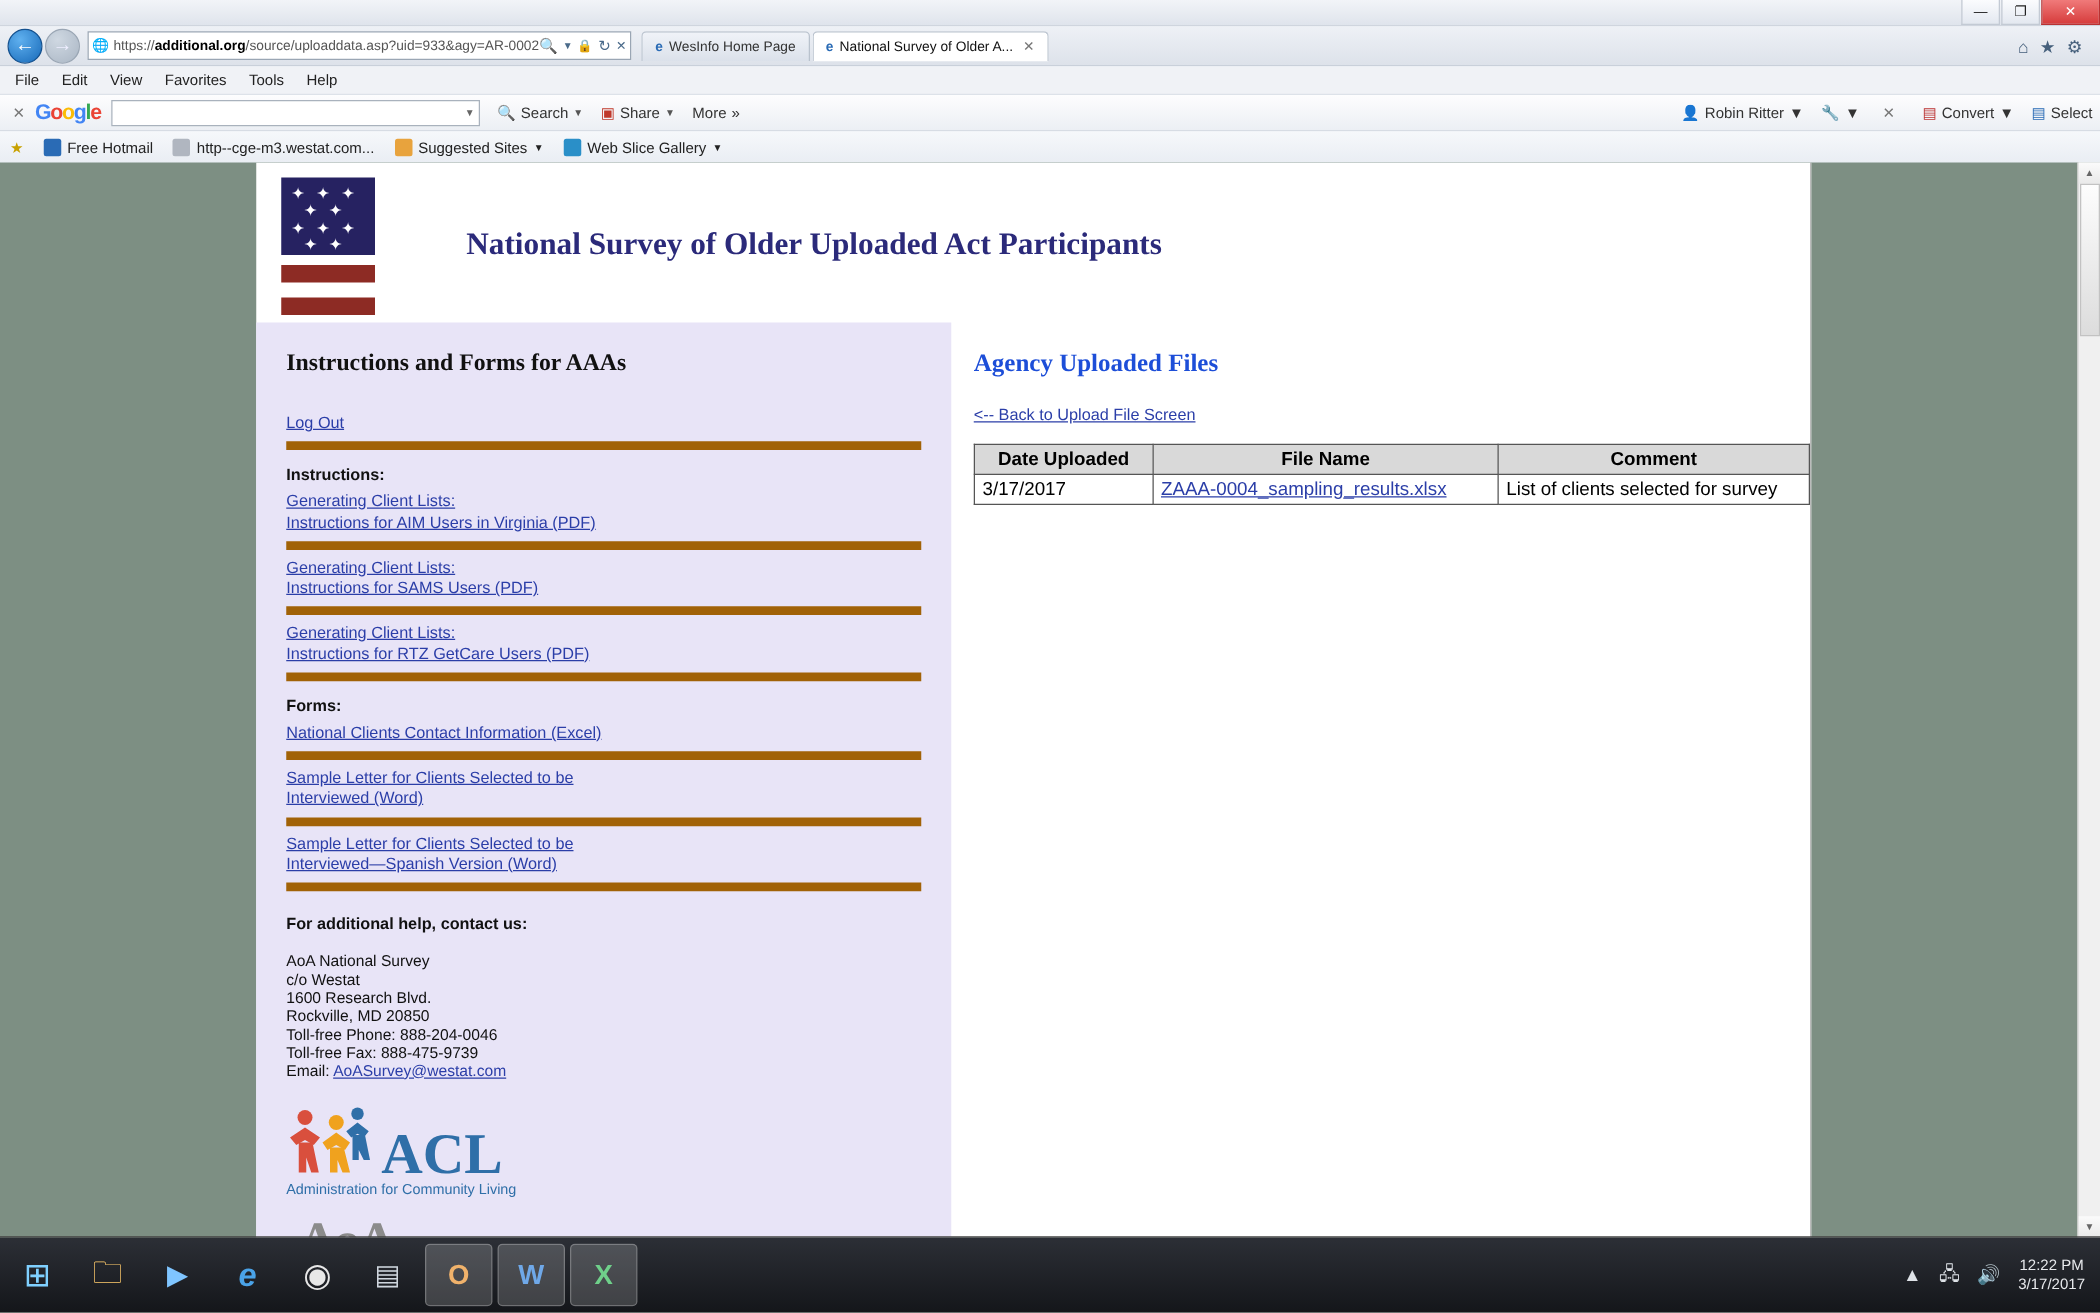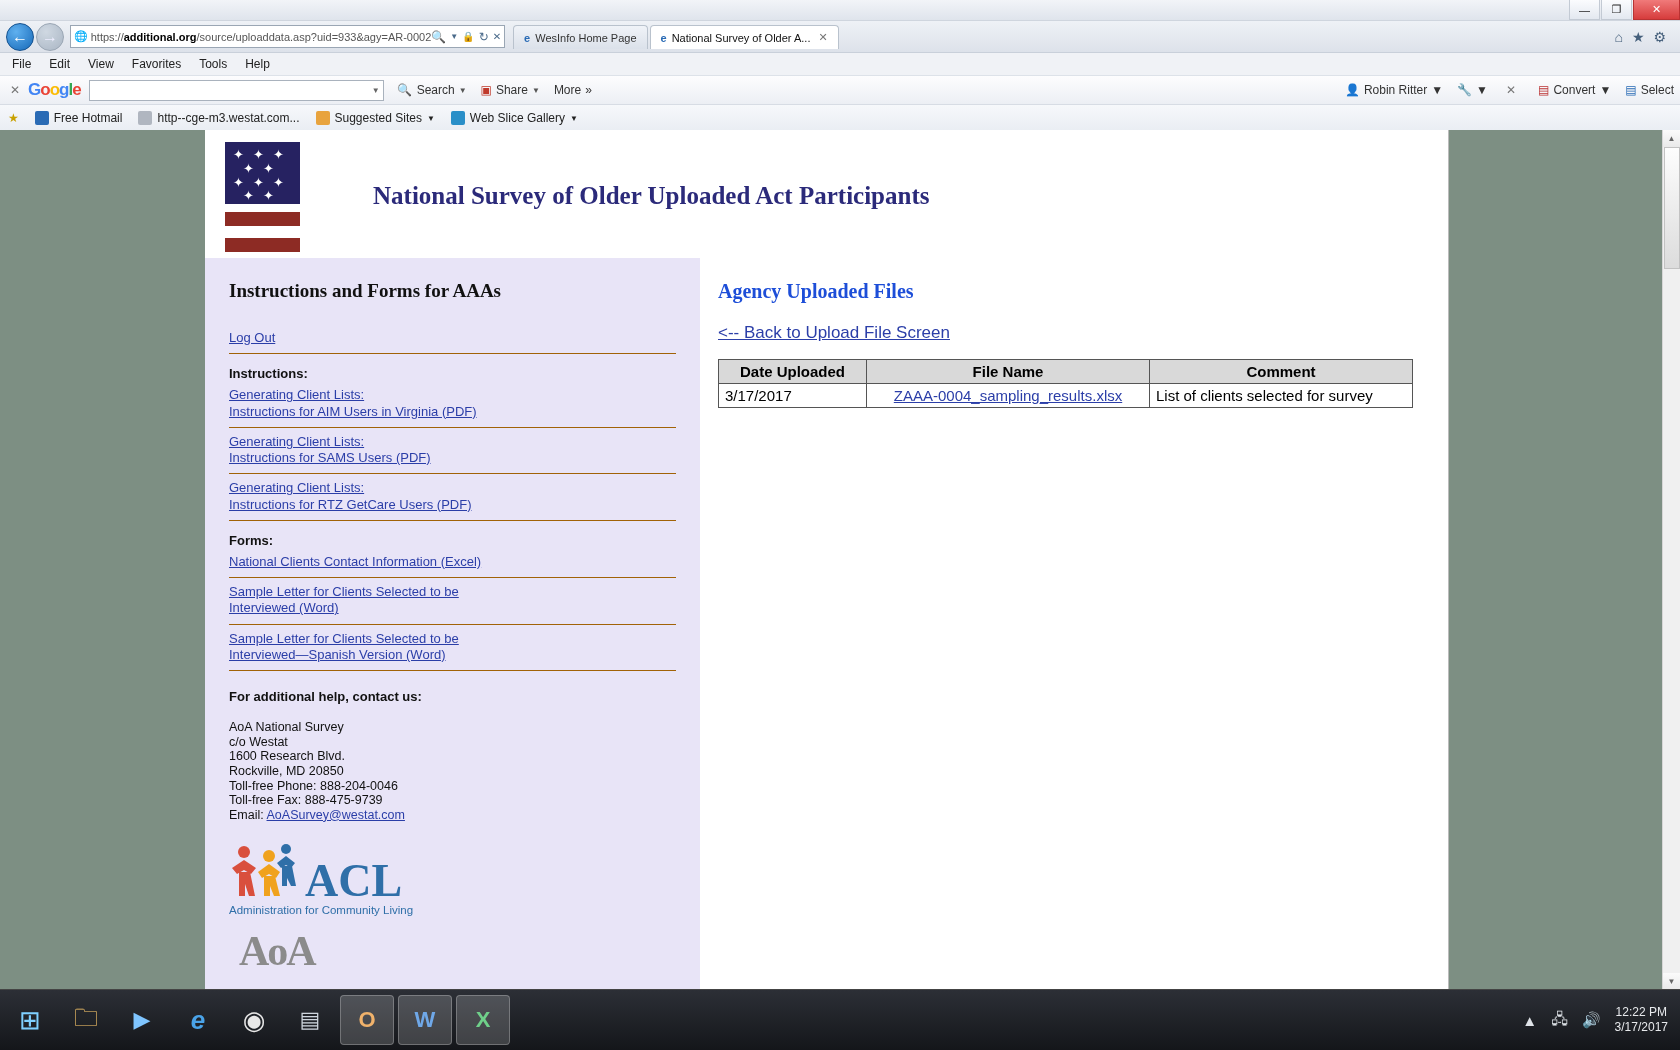--- a/index.html
+++ b/index.html
@@ -115,42 +115,42 @@
   .flag .blue { position:absolute; left:0; top:0; width:75px; height:62px; background:#262261; }
   .flag .star { position:absolute; color:#fff; font-size:13px; line-height:13px;}
   .flag .stripe { position:absolute; left:0; width:75px; height:14px; background:#8d2b24;}
   .banner h1 {
     position: absolute; left: 168px; top: 52px; margin: 0;
     font-size: 25px; color: #2b2a7a; font-weight: bold;
     font-family: "Liberation Serif", serif;
   }
   .content { display: flex; height: 732px; }
   .sidebar {
-    width: 495px; background: #e8e4f7; padding: 22px 24px 0 24px; box-sizing: border-box;
+    width: 556px; background: #e8e4f7; padding: 22px 24px 0 24px; box-sizing: border-box;
     font-size: 13px; color: #111;
   }
   .sidebar h2 {
     margin: 0 0 22px 0; font-size: 19px; color: #111;
     font-family: "Liberation Serif", serif;
   }
   .sidebar a { color: #2b3ea8; text-decoration: underline; }
   .side-link-row {
-    border-bottom: 1px solid #a16207; padding: 6px 0 7px 0; line-height: 1.25;
+    border-bottom: 7px solid #a16207; padding: 6px 0 7px 0; line-height: 1.25;
   }
   .side-head { font-weight: bold; margin: 12px 0 0 0; }
   .contact { margin-top: 16px; line-height: 1.17; font-size: 12.5px; }
   .acl-logo { margin-top: 18px; }
   .main {
     flex: 1; padding: 22px 0 0 18px; box-sizing: border-box;
   }
   .main h2 {
     margin: 0 0 20px 0; font-size: 20px; color: #1d4ed8;
     font-family: "Liberation Serif", serif;
   }
-  .back-link { display: inline-block; margin-bottom: 16px; color: #2b3ea8; text-decoration: underline; font-size: 17px;}
+  .back-link { display: inline-block; margin-bottom: 16px; color: #2b3ea8; text-decoration: underline; font-size: 13px;}
   table.files { border-collapse: collapse; font-size: 15px; }
   table.files th {
     background: #d9d9d9; border: 1px solid #555; padding: 3px 6px;
     font-weight: bold; color: #000;
   }
   table.files td { border: 1px solid #555; padding: 3px 6px; color: #000; }
   table.files td a { color: #2b3ea8; text-decoration: underline; }
   
   .vscroll {
     position: absolute; right: 0; top: 130px; width: 17px; height: 860px;
@@ -407,21 +407,21 @@
             <thead>
               <tr>
                 <th style="width:135px;">Date Uploaded</th>
                 <th style="width:270px;">File Name</th>
                 <th style="width:250px;">Comment</th>
               </tr>
             </thead>
             <tbody>
               <tr>
                 <td>3/17/2017</td>
-                <td style="text-align:center;">
+                <td style="text-align:left;">
                   <a href="#">ZAAA-0004_sampling_results.xlsx</a>
                 </td>
                 <td>List of clients selected for survey</td>
               </tr>
             </tbody>
           </table>
         </div>
       </div>
     </div>
   </div>

